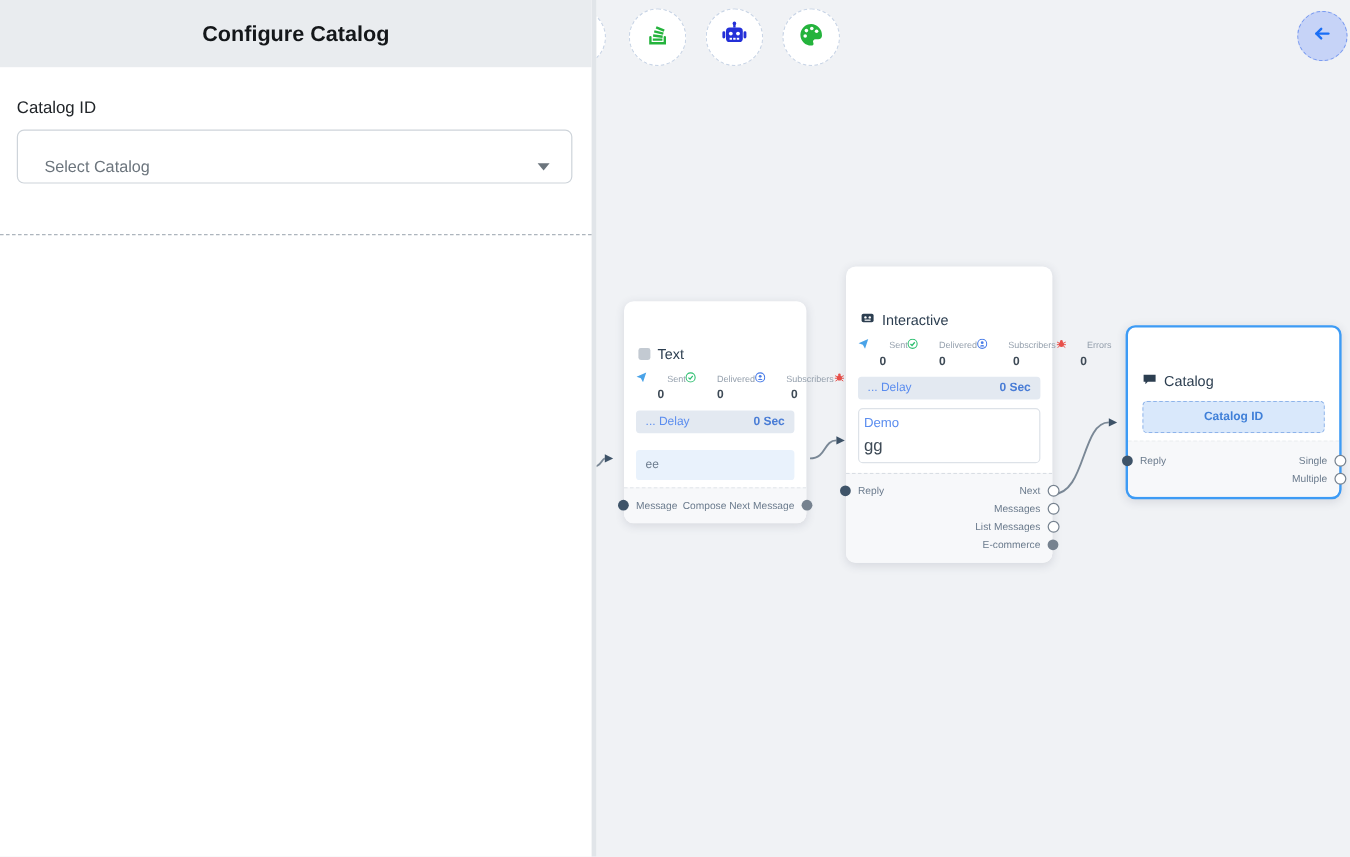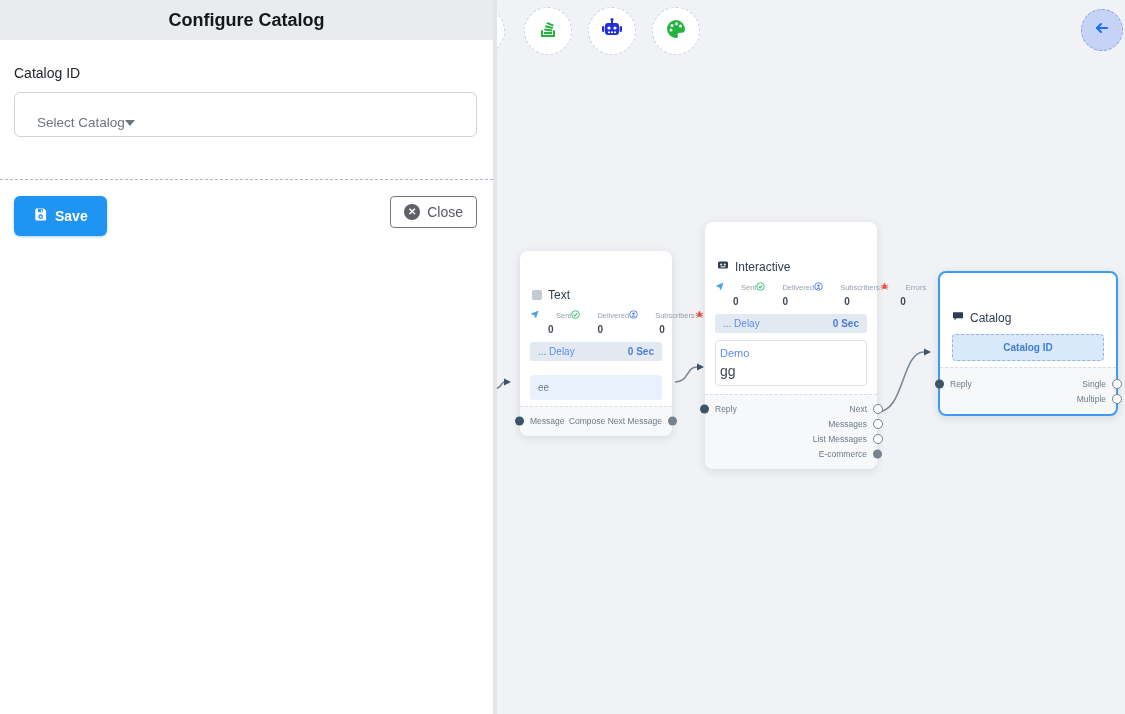--- a/index.html
+++ b/index.html
@@ -49,26 +49,26 @@
   #node-catalog { left:938px; top:271px; width:180px; border:2px solid #3d9bf5; }
   #node-catalog .node-footer { padding-top:8px; }
   .catalog-id-btn { margin:3px 12px 6px 12px; background:#d9e8fb; border:1px dashed #8fb4ea;
     border-radius:4px; padding:7px 6px; text-align:center; color:#3f7fd8; font-weight:700; font-size:10px; cursor:pointer; }
 
   .sq-icon { width:10px; height:10px; background:#c3cad2; border-radius:2px; }
 
   
   .panel { position:absolute; left:0; top:0; width:497px; height:714px; background:#ffffff;
     border-right:4px solid #e1e5e9; z-index:10; }
-  .panel-header { height:40px; background:#e9ecef; display:flex; align-items:center; justify-content:center; }
+  .panel-header { height:56px; background:#e9ecef; display:flex; align-items:center; justify-content:center; }
   .panel-title { font-size:18px; font-weight:700; color:#14171a; }
   .panel-body { padding:25px 16px 0 14px; }
   .field-label { font-size:14px; color:#212529; margin-bottom:11px; }
   .select-box { height:45px; border:1px solid #ced4da; border-radius:6px; background:#fff;
-    display:flex; align-items:center; justify-content:flex-start; padding:16px 18px 0 22px; cursor:pointer; }
+    display:flex; align-items:center; justify-content:space-between; padding:16px 18px 0 22px; cursor:pointer; }
   .select-text { font-size:13.5px; color:#6c757d; }
   .caret { width:0; height:0; border-left:5px solid transparent; border-right:5px solid transparent; border-top:6px solid #6c757d; }
   .dashed-divider { border-top:1px dashed #adb5bd; margin:42px -16px 0 -14px; }
   .btn-row { display:flex; justify-content:space-between; align-items:flex-start; margin-top:16px; }
   .save-btn { display:flex; align-items:center; gap:7px; background:#2094f3; color:#fff; border:none;
     border-radius:6px; padding:11px 19px; font-size:14px; font-weight:700; cursor:pointer;
     box-shadow:0 1px 3px rgba(32,148,243,.4); font-family:inherit; }
   .close-btn { display:flex; align-items:center; gap:7px; background:#fff; border:1px solid #75797e;
     border-radius:4px; padding:7px 13px; font-size:14px; color:#55595e; cursor:pointer; font-family:inherit; }
   .x-circle { width:16px; height:16px; border-radius:50%; background:#5d6166; color:#fff;
@@ -327,32 +327,14 @@
   <div class="panel-header">
     <div class="panel-title">Configure Catalog</div>
   </div>
   <div class="panel-body">
     <div class="field-label">Catalog ID</div>
     <div class="select-box">
       <span class="select-text">Select Catalog</span>
       <span class="caret"></span>
     </div>
     <div class="dashed-divider"></div>
-    <div class="btn-row">
-      <button class="save-btn">
-        <span>
-          <svg width="15" height="15" viewBox="0 0 16 16">
-              <path d="M2.5 3 c0-.8.7-1.5 1.5-1.5 h7.4 L14 4.1 V13 c0 .8-.7 1.5-1.5 1.5 H4 c-.8 0-1.5-.7-1.5-1.5 z" fill="#fff"></path>
-              <rect x="5.4" y="2.2" width="5.2" height="3.4" rx="0.6" fill="#2094f3"></rect>
-              <rect x="8.4" y="2.8" width="1.5" height="2.2" rx="0.4" fill="#fff"></rect>
-              <circle cx="8.2" cy="10.3" r="2.5" fill="#2094f3"></circle>
-              <circle cx="8.2" cy="10.3" r="1.1" fill="#fff"></circle>
-            </svg>
-        </span>
-        <span>Save</span>
-      </button>
-      <button class="close-btn">
-        <span class="x-circle">✕</span>
-        <span>Close</span>
-      </button>
-    </div>
   </div>
 </div>
 
 </body></html>

